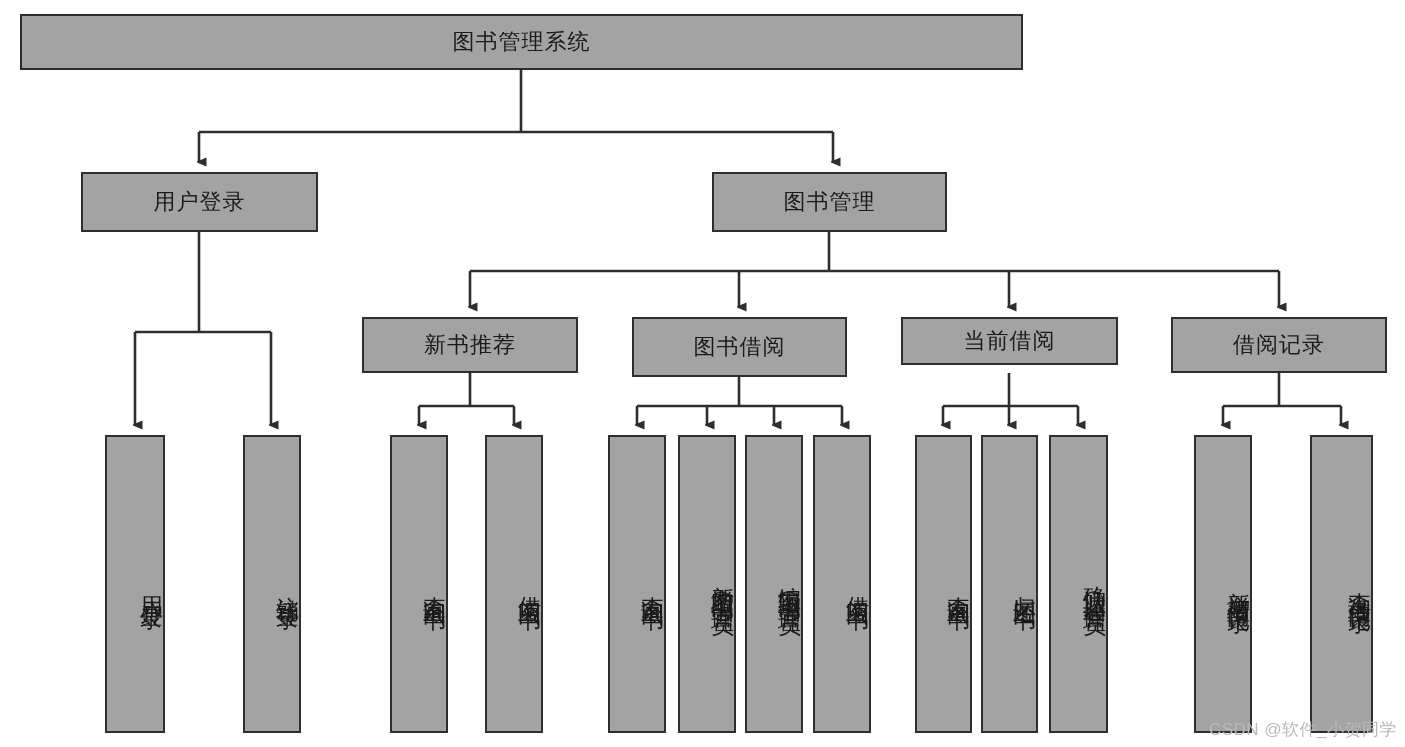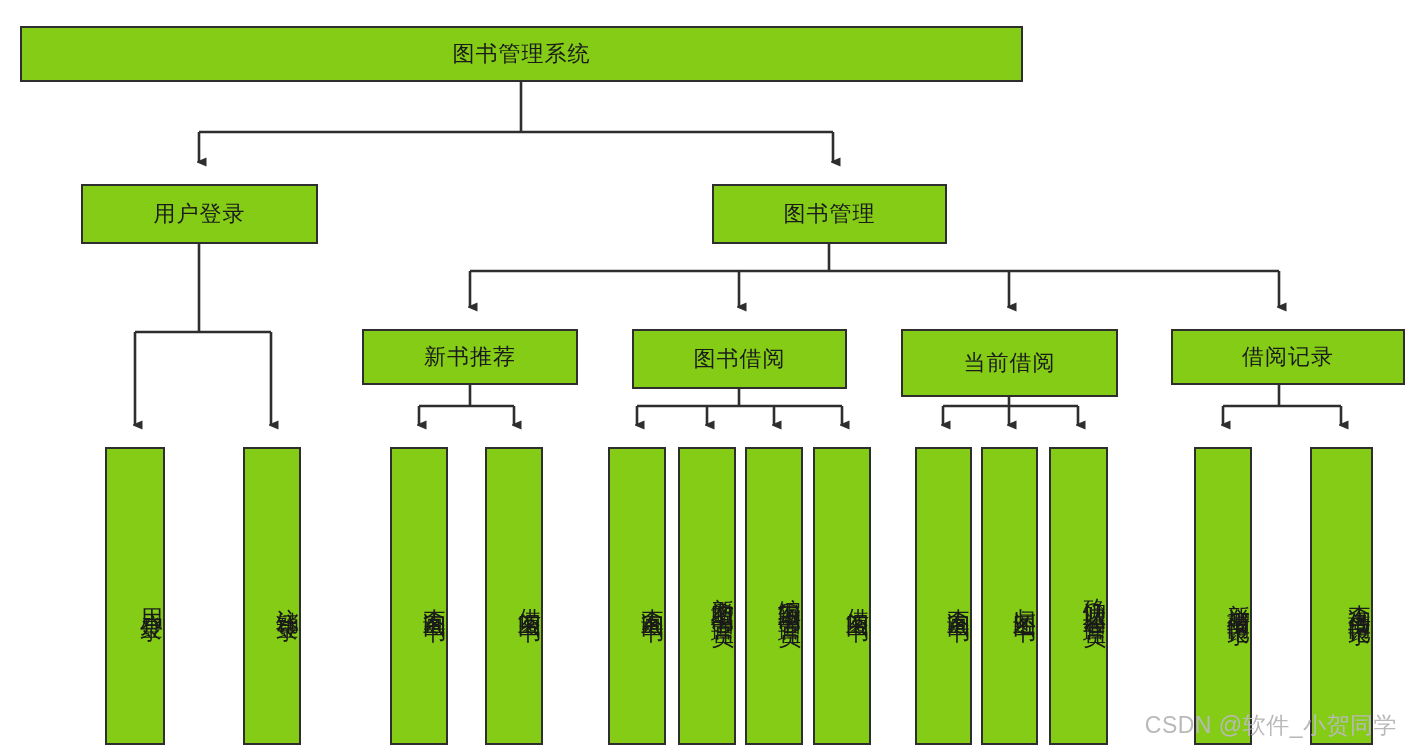--- a/index.html
+++ b/index.html
@@ -20,27 +20,26 @@
   svg.wires {
     position: absolute;
     left: 0;
     top: 0;
     width: 1405px;
     height: 747px;
   }
   .node {
     position: absolute;
     box-sizing: border-box;
-    background: #84cc16;
+    background: #a3a3a3;
     border: 2.2px solid #2e2e2e;
     display: flex;
     align-items: center;
     justify-content: center;
     color: #1a1a1a;
-    margin-top: 12px;
   }
   .node.h {
     font-size: 22px;
     letter-spacing: 1px;
     white-space: nowrap;
   }
   .node.v {
     writing-mode: vertical-rl;
     text-orientation: upright;
     font-size: 23px;
@@ -53,21 +52,21 @@
   }
   .node.v .vlabel {
     writing-mode: vertical-rl;
     text-orientation: upright;
     display: block;
   }
   #watermark {
     position: absolute;
     right: 8px;
     bottom: 6px;
-    font-size: 23px;
+    font-size: 17px;
     color: #b9b9b9;
     white-space: nowrap;
     letter-spacing: 0.5px;
     font-family: "Liberation Sans", "DejaVu Sans", sans-serif;
   }
 </style>
 </head>
 <body>
 
 <div id="diagram-root">
@@ -132,24 +131,24 @@
   <div class="node h" style="left:712px; top:172px; width:235px; height:60px;">
     <span>图书管理</span>
   </div>
 
   <div class="node h" style="left:362px; top:317px; width:216px; height:56px;text-align:right;">
     <span>新书推荐</span>
   </div>
   <div class="node h" style="left:632px; top:317px; width:215px; height:60px;">
     <span>图书借阅</span>
   </div>
-  <div class="node h" style="left:901px; top:317px; width:217px; height:68px;">
+  <div class="node h" style="left:901px; top:317px; width:217px; height:48px;">
     <span>当前借阅</span>
   </div>
-  <div class="node h" style="left:1171px; top:317px; width:234px; height:56px;">
+  <div class="node h" style="left:1171px; top:317px; width:216px; height:56px;">
     <span>借阅记录</span>
   </div>
 
   <div class="node v" style="left:105px; top:435px; width:60px; height:298px;">
     <span class="vlabel">用户登录</span>
   </div>
   <div class="node v" style="left:243px; top:435px; width:58px; height:298px;">
     <span class="vlabel">注销登录</span>
   </div>
 

